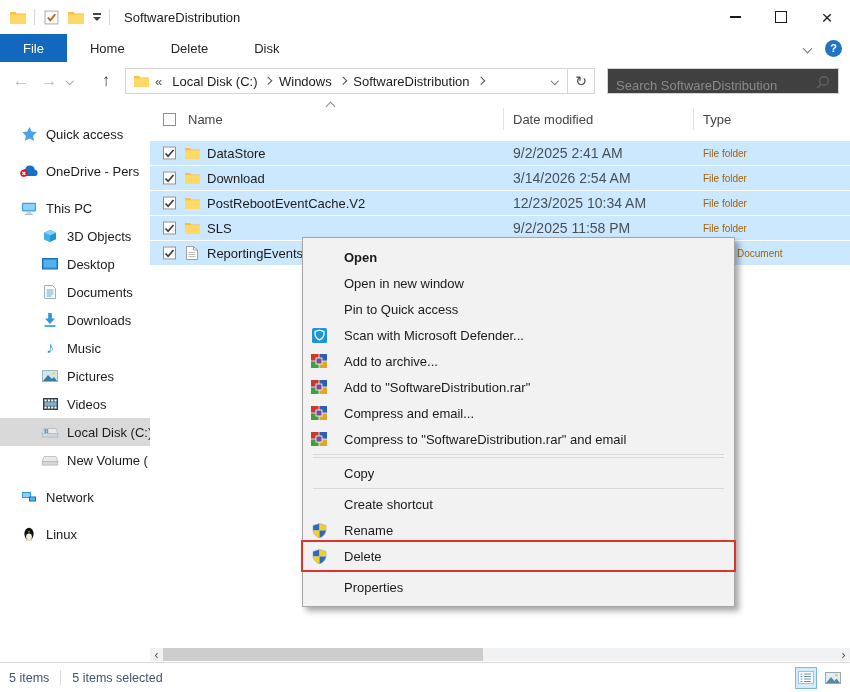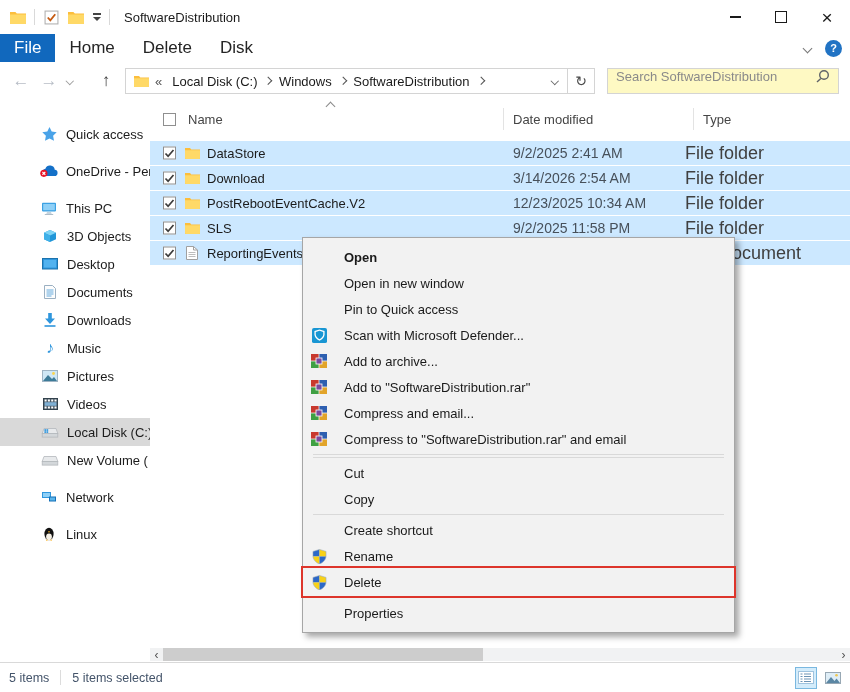--- a/index.html
+++ b/index.html
@@ -15,48 +15,48 @@
   .qat-dd .tri{position:absolute;top:5px;left:1px;width:0;height:0;border-left:4px solid transparent;border-right:4px solid transparent;border-top:4px solid #444}
   .win-title{margin-left:14px;font-size:13px;color:#1a1a1a}
   .win-controls{margin-left:auto;display:flex;height:34px}
   .wbtn{width:46px;height:34px;display:flex;align-items:center;justify-content:center}
   .ic-min{width:11px;height:1.4px;background:#1a1a1a}
   .ic-max{width:10px;height:10px;border:1.2px solid #1a1a1a}
   .ic-close{font-size:19px;color:#1a1a1a;line-height:1}
 
   
   .ribbon{position:absolute;top:34px;left:0;right:0;height:28px;border-bottom:1px solid #e5e5e7;display:flex;align-items:stretch;background:#fff}
-  .tab{padding:0 14px;display:flex;align-items:center;font-size:17px;color:#252525}
+  .tab{padding:0 23px;display:flex;align-items:center;font-size:13px;color:#252525}
   .tab.active{background:#1168bd;color:#fff}
   .ribbon-right{margin-left:auto;display:flex;align-items:center;gap:14px;padding-right:8px}
   .help-btn{width:17px;height:17px;border-radius:50%;background:#2173c4;color:#fff;font-size:11px;font-weight:bold;display:flex;align-items:center;justify-content:center}
 
   
   .cv{display:inline-block;width:6px;height:6px;border-right:1.4px solid #555;border-bottom:1.4px solid #555}
   .cv.down{transform:rotate(45deg)}
   .cv.right{transform:rotate(-45deg)}
   .cv.up{transform:rotate(-135deg)}
   .cv.sm{width:4.5px;height:4.5px}
 
   
   .toolbar{position:absolute;top:62px;left:0;right:0;height:38px;background:#fff;border-bottom:1px solid #efefef}
   .nav-ic{position:absolute;top:0;height:38px;display:flex;align-items:center;justify-content:center;font-size:17px}
   .addr{position:absolute;left:125px;top:6px;width:470px;height:26px;border:1px solid #d4d4d4;display:flex;align-items:center;box-sizing:border-box;background:#fff}
   .addr .crumb{font-size:13px;color:#1a1a1a;padding:0 5px;white-space:nowrap}
   .addr .csep{margin:0 3px}
   .addr-right{margin-left:auto;display:flex;align-items:center;height:100%}
   .addr-dd{width:24px;height:100%;display:flex;align-items:center;justify-content:center}
   .addr-refresh{width:26px;height:100%;border-left:1px solid #d4d4d4;display:flex;align-items:center;justify-content:center;font-size:14px;color:#4a4a4a}
-  .search{position:absolute;left:607px;top:6px;width:232px;height:26px;border:1px solid #d4d4d4;box-sizing:border-box;display:flex;align-items:flex-start;padding:0 8px;background:#fef9c3}
+  .search{position:absolute;left:607px;top:6px;width:232px;height:26px;border:1px solid #d4d4d4;box-sizing:border-box;display:flex;align-items:flex-end;padding:0 8px;background:#404040}
   .search .ph{font-size:13px;color:#8a8a8a;white-space:nowrap}
   .search .mag{margin-left:auto}
 
   
   .sidebar{position:absolute;top:100px;left:0;width:150px;bottom:30px;padding-top:20px;overflow:hidden;background:#fff;box-sizing:border-box}
-  .side-item{height:28px;display:flex;align-items:center;gap:8px;padding-left:40px;font-size:13px;color:#1c1c1c;white-space:nowrap;overflow:hidden}
+  .side-item{height:28px;display:flex;align-items:center;gap:8px;padding-left:20px;font-size:13px;color:#1c1c1c;white-space:nowrap;overflow:hidden}
   .side-item.lvl1{padding-left:41px}
   .side-item.grp{margin-top:9px}
   .side-item.grp:first-child{margin-top:0}
   .side-item.sel{background:#d9d9d9}
   .ico-wrap{display:inline-flex;align-items:center;justify-content:center;width:18px;flex:0 0 18px}
   .music-glyph{color:#2f96dd;font-size:16px;font-weight:bold;line-height:1}
 
   
   .filepane{position:absolute;left:150px;top:100px;right:0;bottom:30px;overflow:hidden;background:#fff}
   .cols-head{position:absolute;top:6px;left:0;right:0;height:28px;font-size:13px;color:#454545}
@@ -66,21 +66,21 @@
   .h-type{position:absolute;left:553px;top:6px}
   .h-sep{position:absolute;top:2px;height:22px;width:1px;background:#e3e3e3}
   .sort-caret{position:absolute;left:177px;top:-3px}
   .rows{position:absolute;top:41px;left:0;right:0}
   .row{height:24px;margin-bottom:1px;background:#cce8ff;position:relative;font-size:13px;color:#1b1b1b}
   .row>*{position:absolute;top:50%;transform:translateY(-50%)}
   .row .cbp{left:13px}
   .row .fic{left:33px}
   .row .nm{left:57px;white-space:nowrap}
   .row .dt{left:363px;color:#47505a;font-size:14px;white-space:nowrap}
-  .row .tp{left:535px;color:#404040;font-size:18px;white-space:nowrap}
+  .row .tp{left:553px;color:#a16207;font-size:10px;white-space:nowrap}
   .cb{width:13px;height:13px;background:#fff;border:1px solid #8f8f8f;box-sizing:border-box;display:flex;align-items:center;justify-content:center}
 
   
   .hscroll{position:absolute;left:0;right:0;bottom:1px;height:13px;background:#f1f2f3}
   .hs-arrow{position:absolute;top:0;width:13px;height:13px;display:flex;align-items:center;justify-content:center;font-size:12px;color:#505050}
   .hs-thumb{position:absolute;left:13px;top:0;width:320px;height:13px;background:#cdcdcd}
 
   
   .statusbar{position:absolute;left:0;right:0;bottom:0;height:30px;background:#fff;border-top:1px solid #d9d9d9;display:flex;align-items:center;padding-left:9px;box-sizing:border-box;font-size:12.5px;color:#44546a;gap:11px}
   .sb-sep{width:1px;height:15px;background:#dcdcdc}
@@ -518,24 +518,20 @@
           <rect x="8.4" y="0" width="7.6" height="6.6" fill="#2e5fb0"></rect>
           <rect x="0" y="7.4" width="7.6" height="6.6" fill="#3fa043"></rect>
           <rect x="8.4" y="7.4" width="7.6" height="6.6" fill="#e2a42a"></rect>
           <rect x="5" y="4" width="6" height="6" fill="#7a4a9e" stroke="#fff" stroke-width="0.8"></rect>
         </svg>
       </span>
       <span>Compress to "SoftwareDistribution.rar" and email</span>
     </div>
     <div class="msep"></div>
     <div class="msep"></div>
-    <div class="mi">
-      <span class="mico"></span>
-      <span>Cut</span>
-    </div>
     <div class="mi">
       <span class="mico"></span>
       <span>Copy</span>
     </div>
     <div class="msep"></div>
     <div class="mi">
       <span class="mico"></span>
       <span>Create shortcut</span>
     </div>
     <div class="mi">

